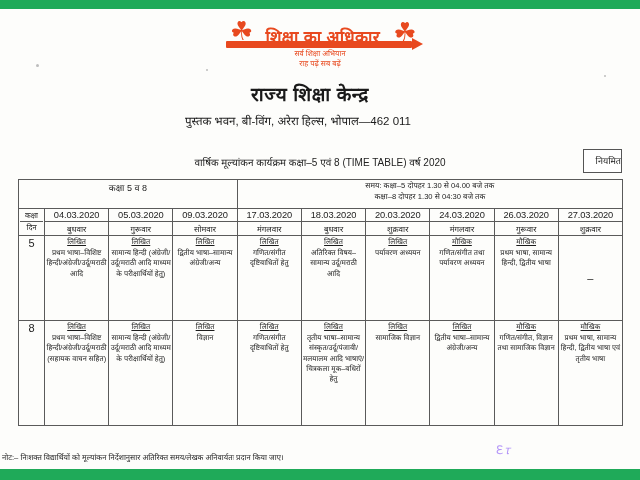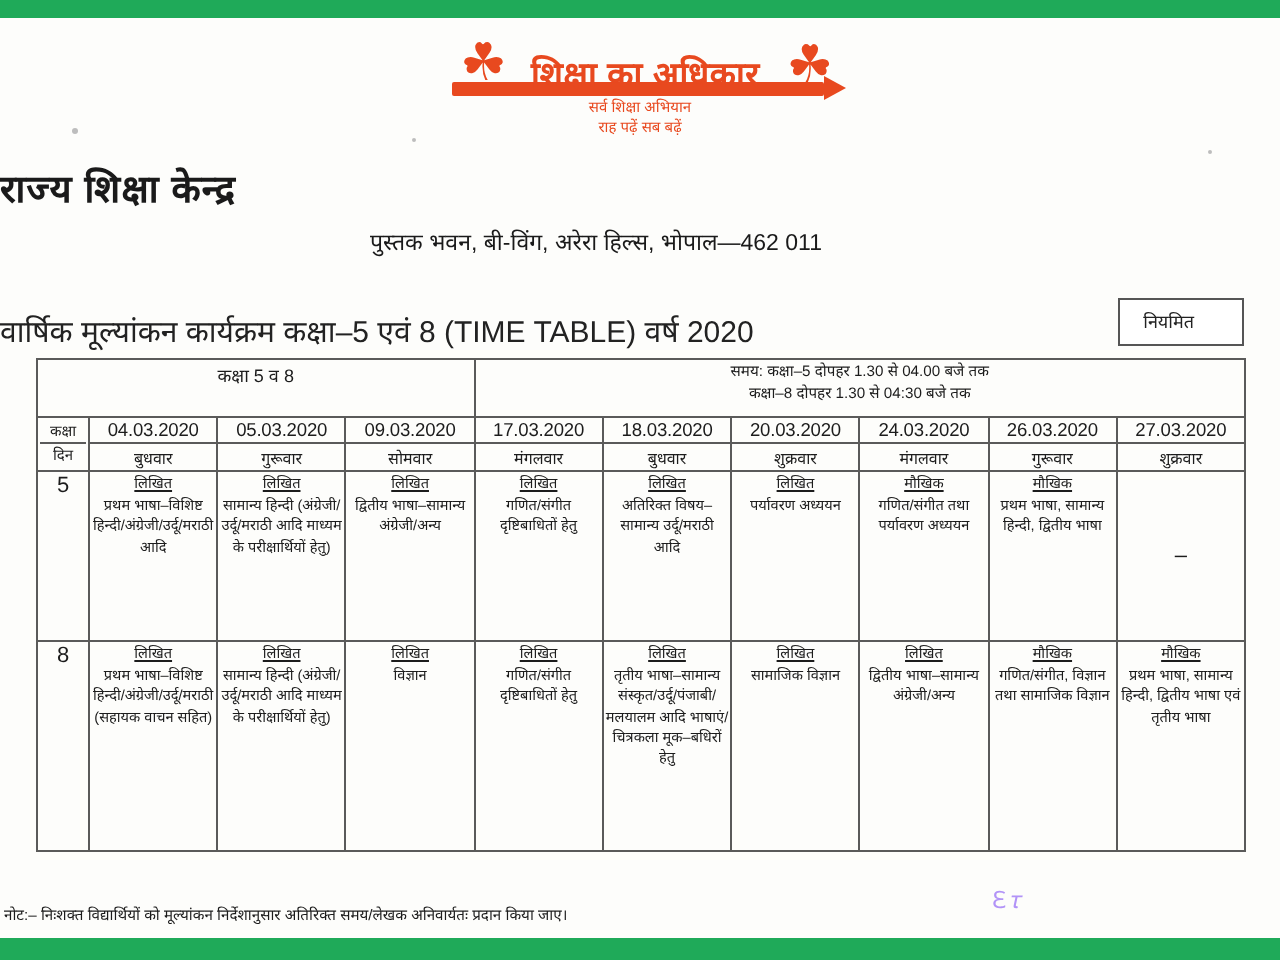--- a/index.html
+++ b/index.html
@@ -78,21 +78,21 @@
     font-size: 26px;
     line-height: 26px;
   }
   .logo-kid.left { left: 12px; top: 5px; transform: scaleX(-1); }
   .logo-kid.right { right: 6px; top: 6px; }
 
   
   .hdr-main {
     position: absolute;
     top: 72px; left: 0; width: 620px;
-    text-align: left;
+    text-align: center;
     font-size: 19px;
     font-weight: bold;
     color: #1a1a1a;
     letter-spacing: 0.6px;
   }
   .hdr-addr {
     position: absolute;
     top: 104px; left: 0; width: 596px;
     text-align: center;
     font-size: 11.5px;
@@ -101,29 +101,29 @@
   .hdr-line1 {
     position: absolute;
     top: 132px; left: 0; width: 640px;
     text-align: center;
     font-size: 9.5px;
     color: #222;
   }
   .hdr-line2 {
     position: absolute;
     top: 146px; left: 0; width: 640px;
-    text-align: left;
-    font-size: 15px;
+    text-align: center;
+    font-size: 10px;
     color: #222;
   }
   .regular-box {
     position: absolute;
     top: 140px; right: 18px;
     border: 1px solid #555;
-    padding: 4px 24px 5px 12px;
+    padding: 4px 0 5px 12px;
     font-size: 9px;
     color: #222;
     background: #fff;
     margin-left: 48px;
   }
 
   
   table.tt {
     position: absolute;
     top: 170px; left: 18px;

